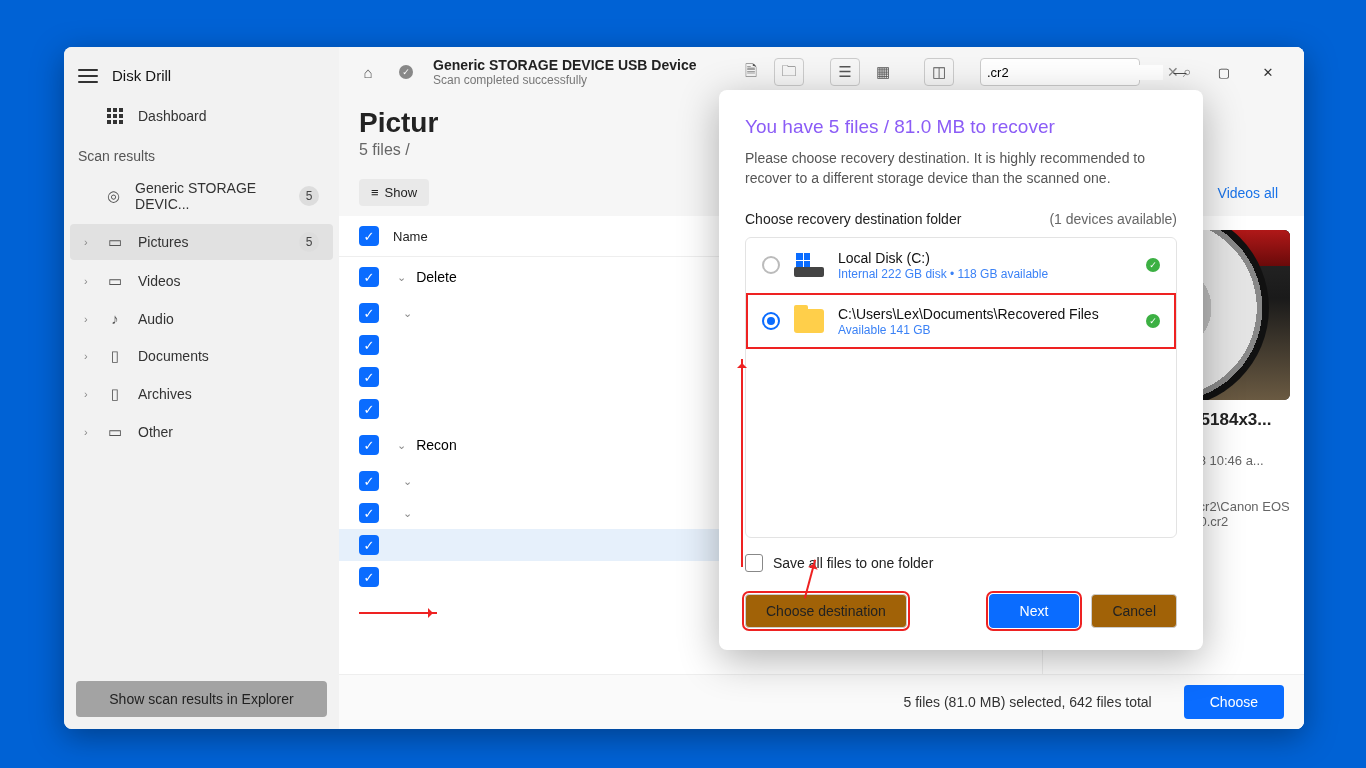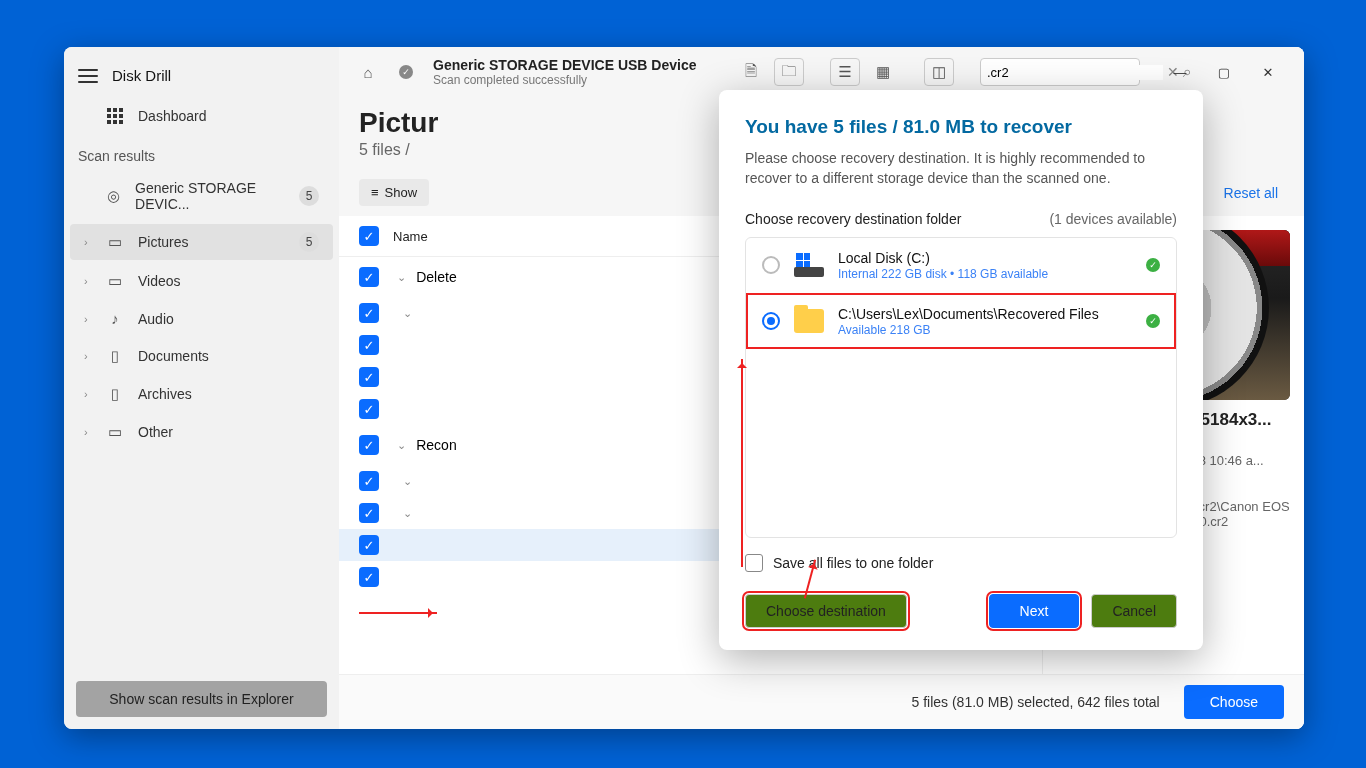--- a/index.html
+++ b/index.html
@@ -50,27 +50,27 @@
 .row.highlight{background:#e6f0fb;}
 .group-row{display:flex;align-items:center;padding:10px 20px;font-size:14px;}
 .group-row .chev{color:#888;margin:0 10px 0 4px;font-size:11px;}
 .side-panel{width:262px;border-left:1px solid #eee;padding:14px;overflow:auto;}
 .preview-img{width:100%;height:170px;border-radius:6px;background:#333;position:relative;overflow:hidden;}
 .side-panel h3{font-size:17px;font-weight:600;margin-top:10px;color:#222;white-space:nowrap;overflow:hidden;text-overflow:ellipsis;}
 .side-panel .meta{font-size:13px;color:#666;margin-top:4px;white-space:nowrap;overflow:hidden;text-overflow:ellipsis;}
 .side-panel .label{font-size:13px;color:#222;font-weight:600;margin-top:14px;}
 .side-panel .val{font-size:13px;color:#666;margin-top:2px;}
 .bottom-bar{display:flex;align-items:center;padding:10px 20px;border-top:1px solid #eee;background:#fafafa;}
-.bottom-bar .status{margin-left:auto;margin-right:24px;font-size:14px;color:#333;}
+.bottom-bar .status{margin-left:auto;margin-right:32px;font-size:14px;color:#333;}
 .recover-btn{background:#0a6cff;color:#fff;border:0;padding:9px 26px;border-radius:4px;font-size:14px;cursor:pointer;}
 .check-ok{width:14px;height:14px;border-radius:50%;background:#3cb043;display:inline-flex;align-items:center;justify-content:center;color:#fff;font-size:9px;}
 
 .modal-scrim{position:absolute;inset:0;background:rgba(150,150,150,.0);}
 .modal{position:absolute;left:380px;top:43px;width:484px;background:#fff;border-radius:8px;box-shadow:0 10px 40px rgba(0,0,0,.3);padding:26px 26px 22px 26px;}
-.modal h2{font-size:19px;font-weight:700;color:#0369a1;}
+.modal h2{font-size:19px;font-weight:400;color:#8b5cf6;}
 .modal p{font-size:14px;color:#555;margin-top:10px;line-height:1.45;}
 .dest-head{display:flex;justify-content:space-between;margin-top:22px;font-size:14px;color:#222;}
 .dest-head .count{color:#666;}
 .dest-list{border:1px solid #e3e3e3;border-radius:6px;margin-top:10px;overflow:hidden;}
 .dest-item{display:flex;align-items:center;padding:12px 16px;gap:14px;cursor:pointer;position:relative;}
 .dest-item + .dest-item{border-top:1px solid #eee;}
 .dest-item.selected{outline:2px solid #e22;outline-offset:-2px;}
 .radio{width:18px;height:18px;border-radius:50%;border:2px solid #bbb;flex-shrink:0;display:inline-flex;align-items:center;justify-content:center;}
 .radio.sel{border-color:#0a6cff;}
 .radio.sel::after{content:"";width:8px;height:8px;border-radius:50%;background:#0a6cff;}
@@ -81,21 +81,21 @@
 .folder-icon{width:30px;height:24px;background:#ffcf4a;border-radius:3px;position:relative;flex-shrink:0;}
 .folder-icon::before{content:"";position:absolute;left:0;top:-4px;width:14px;height:6px;background:#ffcf4a;border-radius:2px 2px 0 0;}
 .dest-text{flex:1;}
 .dest-text .n{font-size:14px;color:#111;font-weight:500;}
 .dest-text .d{font-size:12px;color:#3b82f6;margin-top:1px;}
 .dest-item .ok{margin-left:auto;}
 .dest-body{height:188px;}
 .save-one{display:flex;align-items:center;gap:10px;margin-top:16px;font-size:14px;color:#222;}
 .save-one .box{width:18px;height:18px;border:1.5px solid #888;border-radius:3px;}
 .modal-actions{display:flex;gap:12px;margin-top:22px;align-items:center;}
-.btn{padding:8px 20px;border-radius:4px;font-size:14px;cursor:pointer;border:1px solid #ccc;background:#4d7c0f;color:#222;}
+.btn{padding:8px 20px;border-radius:4px;font-size:14px;cursor:pointer;border:1px solid #ccc;background:#a16207;color:#222;}
 .btn.primary{background:#0a6cff;border-color:#0a6cff;color:#fff;padding:8px 30px;}
 .btn.outline-red{outline:2px solid #e22;outline-offset:1px;}
 .modal-actions .spacer{flex:1;}
 
 .arrow{position:absolute;pointer-events:none;}
 .arrow-h{height:2px;background:#e22;}
 .arrow-h::after{content:"";position:absolute;right:-1px;top:-4px;border:5px solid transparent;border-left-color:#e22;}
 .arrow-v{width:2px;background:#e22;}
 .arrow-v::after{content:"";position:absolute;left:-4px;top:-1px;border:5px solid transparent;border-bottom-color:#e22;}
 
@@ -214,21 +214,21 @@
 
     <div class="filters">
       <div class="chip">
           <span>≡</span>
           <span>Show</span>
         </div>
       <div style="flex:0 0 480px"></div>
       <div class="chip">
           <span>chances</span>
         </div>
-      <div class="reset">Reset all</div>
+      <div class="reset">Videos all</div>
     </div>
 
     <div class="table-area">
       <div class="table">
         <div class="thead">
           <span class="cb">✓</span>
           <span>Name</span>
           <span class="size-col">Size</span>
           <span class="pop">⇱</span>
         </div>
@@ -326,21 +326,21 @@
             <div class="n">Local Disk (C:)</div>
             <div class="d">Internal 222 GB disk • 118 GB available</div>
           </span>
           <span class="ok check-ok">✓</span>
         </div>
         <div class="dest-item selected">
           <span class="radio sel"></span>
           <span class="folder-icon"></span>
           <span class="dest-text">
             <div class="n">C:\Users\Lex\Documents\Recovered Files</div>
-            <div class="d">Available 218 GB</div>
+            <div class="d">Available 141 GB</div>
           </span>
           <span class="ok check-ok">✓</span>
         </div>
         <div class="dest-body"></div>
       </div>
       <div class="save-one">
         <span class="box"></span>
         <span>Save all files to one folder</span>
       </div>
       <div class="modal-actions">

